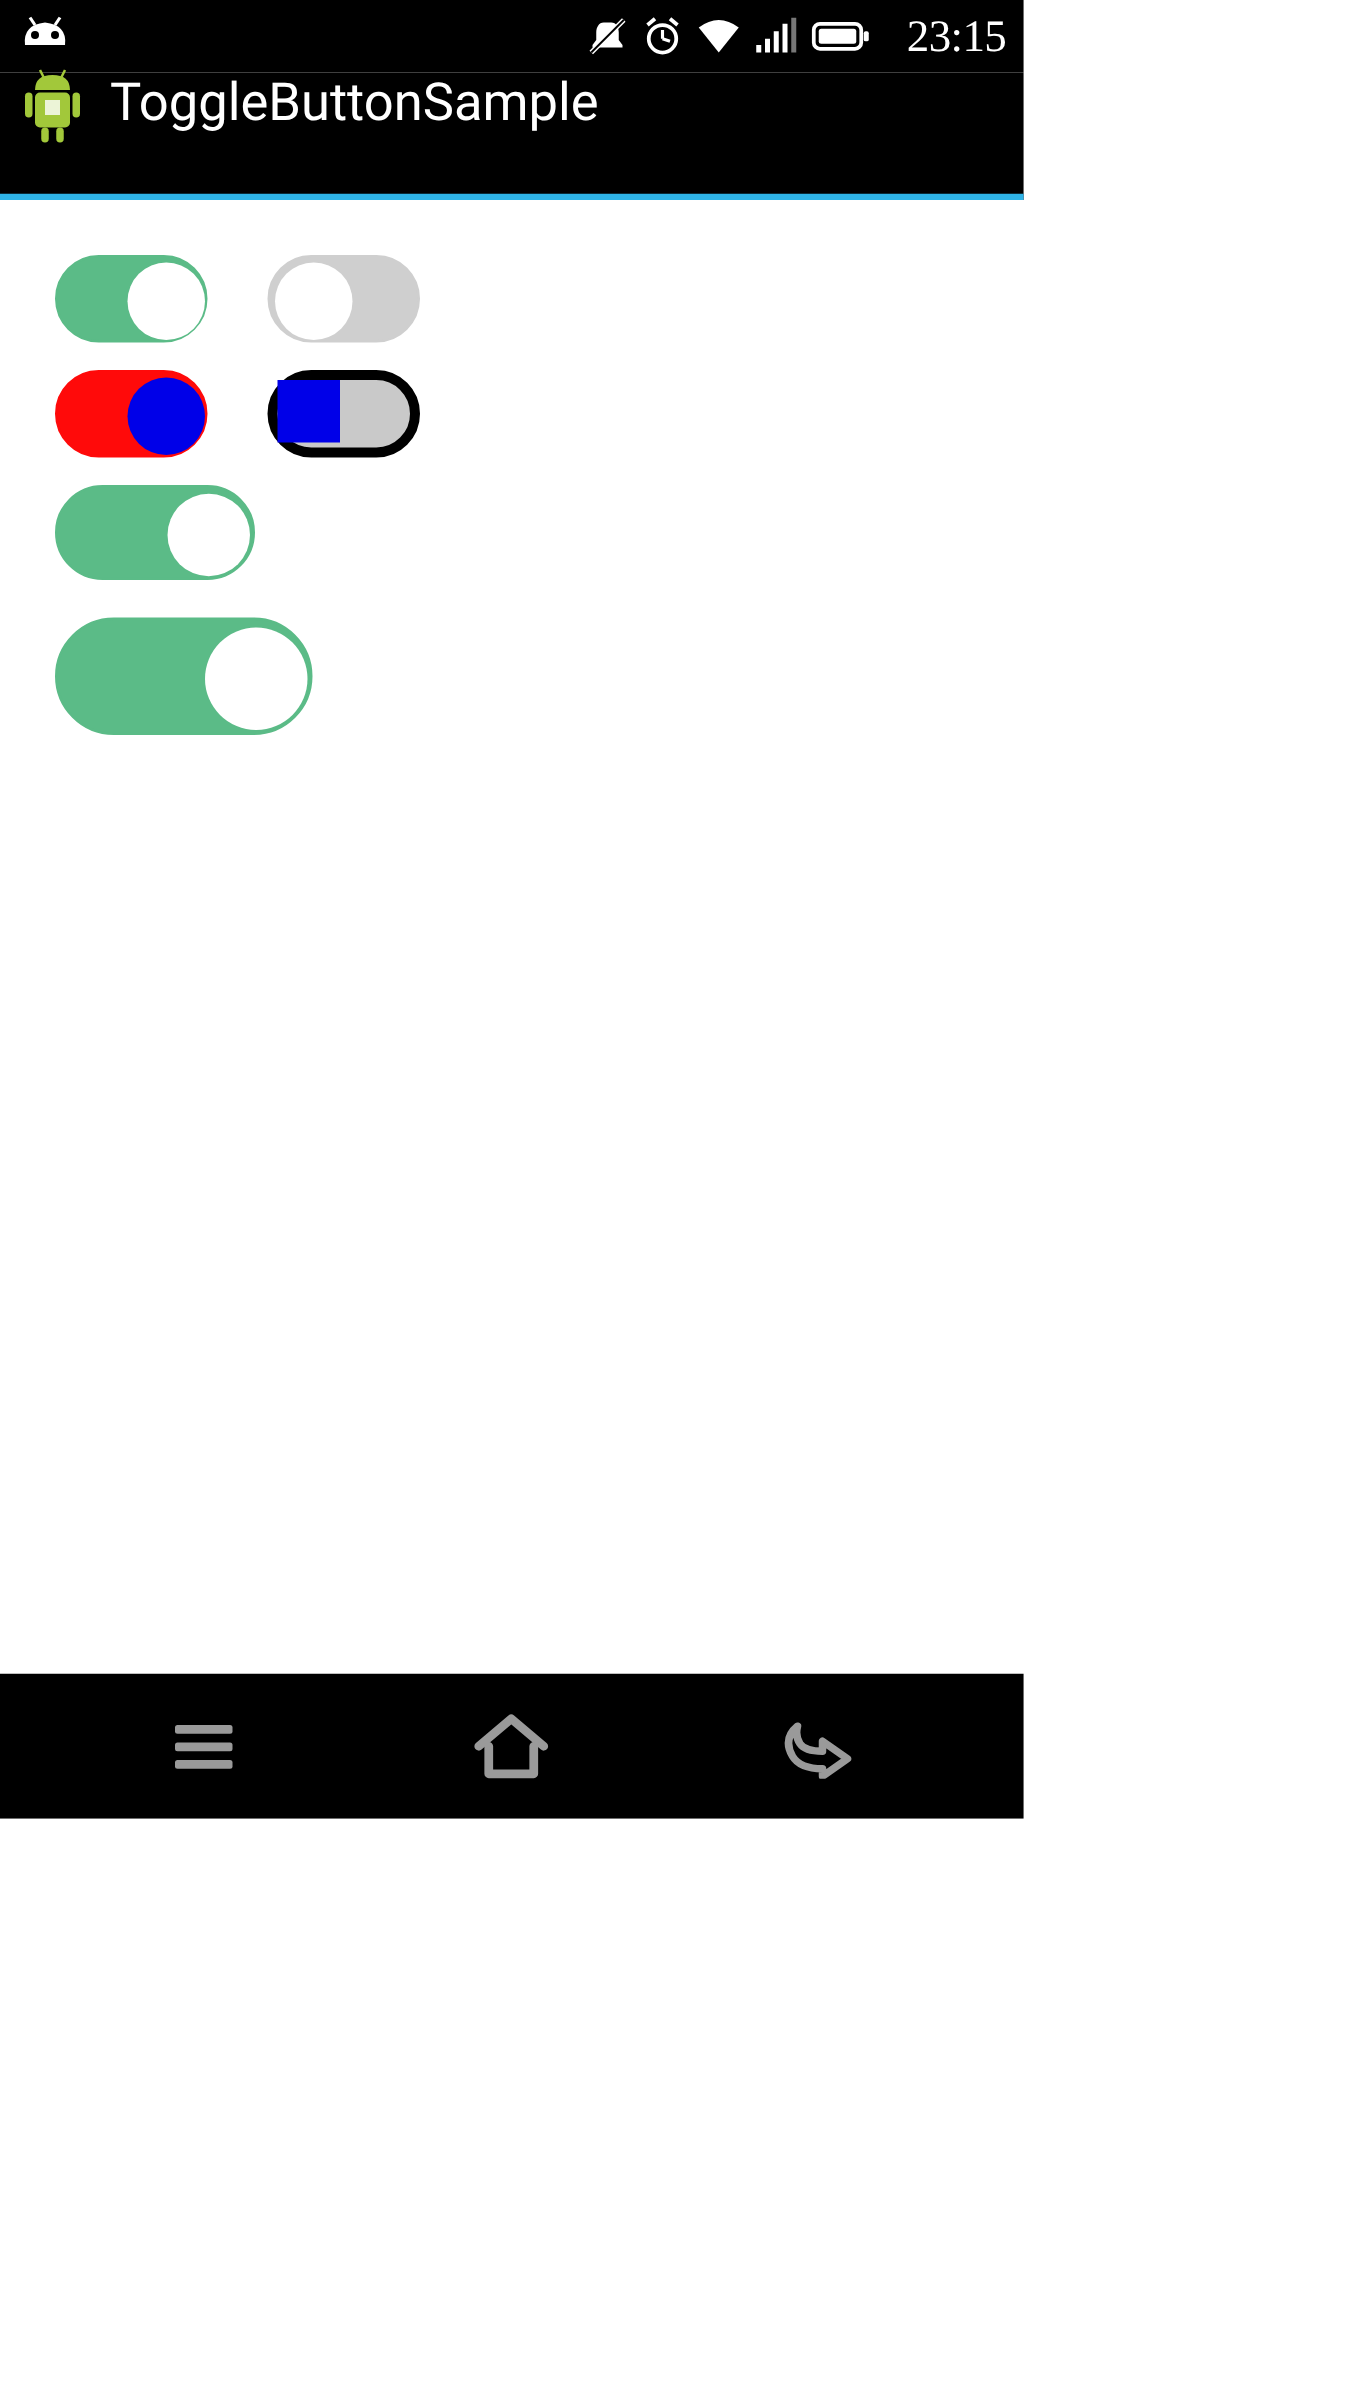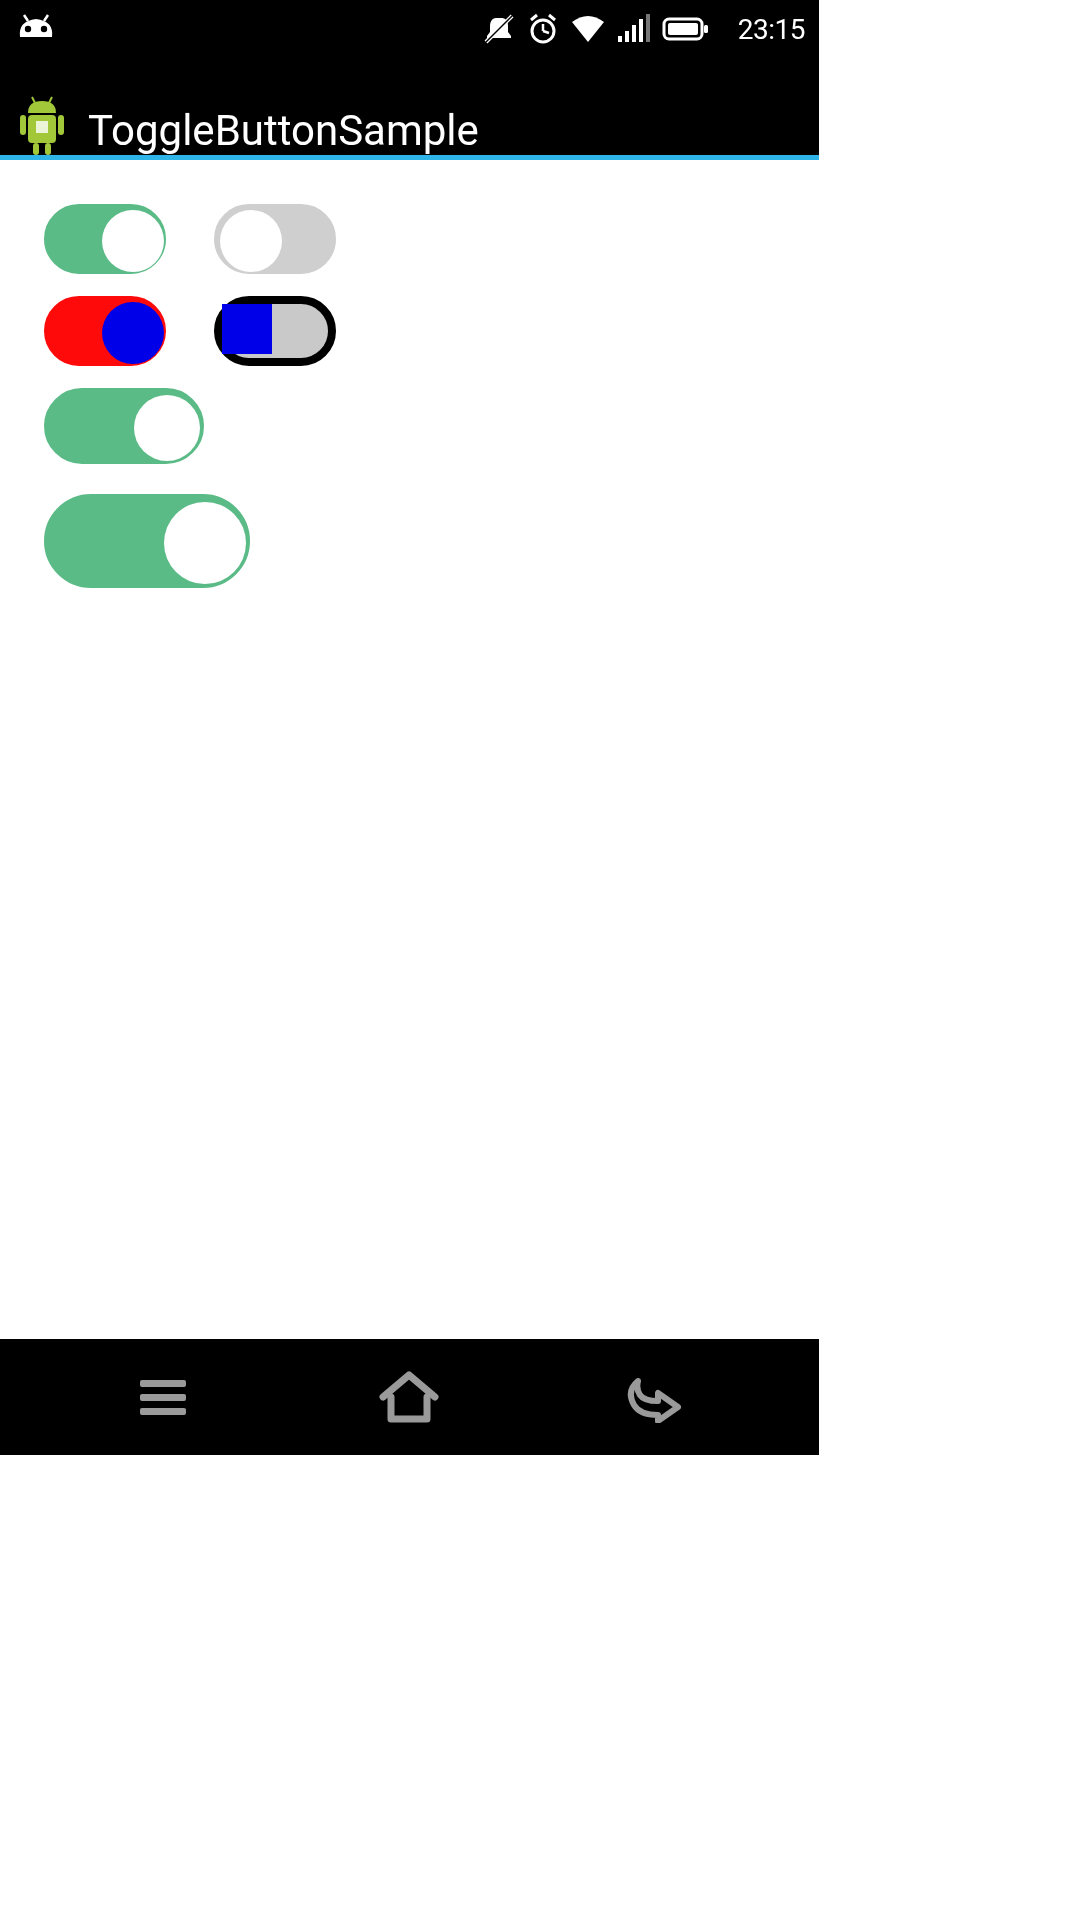--- a/index.html
+++ b/index.html
@@ -8,26 +8,26 @@
 
   
   .status-bar {
     height: 58px; background: #000000; color: #ffffff;
     display: flex; align-items: center; padding: 0 14px;
     font-size: 34px; font-weight: 400; letter-spacing: -0.5px;
   }
   .status-left { display: flex; align-items: center; }
   .status-right { margin-left: auto; display: flex; align-items: center; gap: 10px; }
   .status-right svg { display: block; }
-  .status-time { font-size: 28px; margin-left: 18px; font-weight: 400; }
+  .status-time { font-size: 36px; margin-left: 18px; font-weight: 400; font-family: Liberation Serif, serif; }
 
   
   .action-bar {
     height: 102px; background: #000000; color: #ffffff;
-    display: flex; align-items: flex-end; padding: 0 14px;
+    display: flex; align-items: flex-start; padding: 0 14px;
     border-bottom: 5px solid #2fb4e8;
   }
   .app-icon { width: 56px; height: 56px; margin-right: 18px; display: flex; align-items: center; justify-content: center; }
   .app-title { font-size: 42px; font-weight: 400; }
 
   
   .content { flex: 1; background: #ffffff; padding: 44px 44px; }
   .row { display: flex; align-items: center; gap: 48px; margin-bottom: 22px; }
 
   

